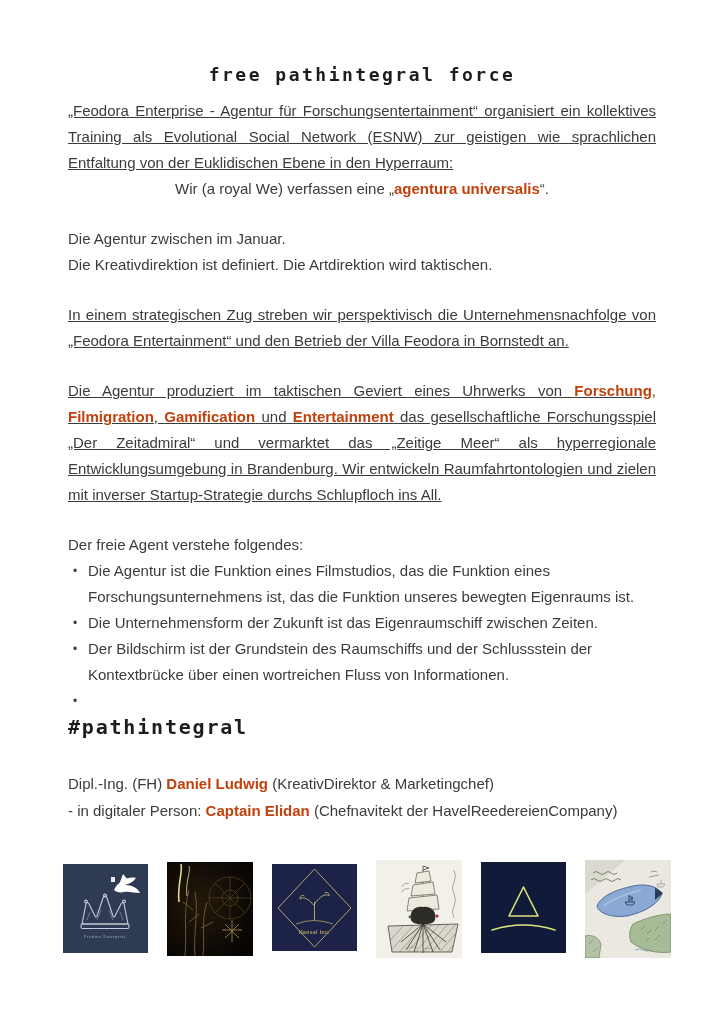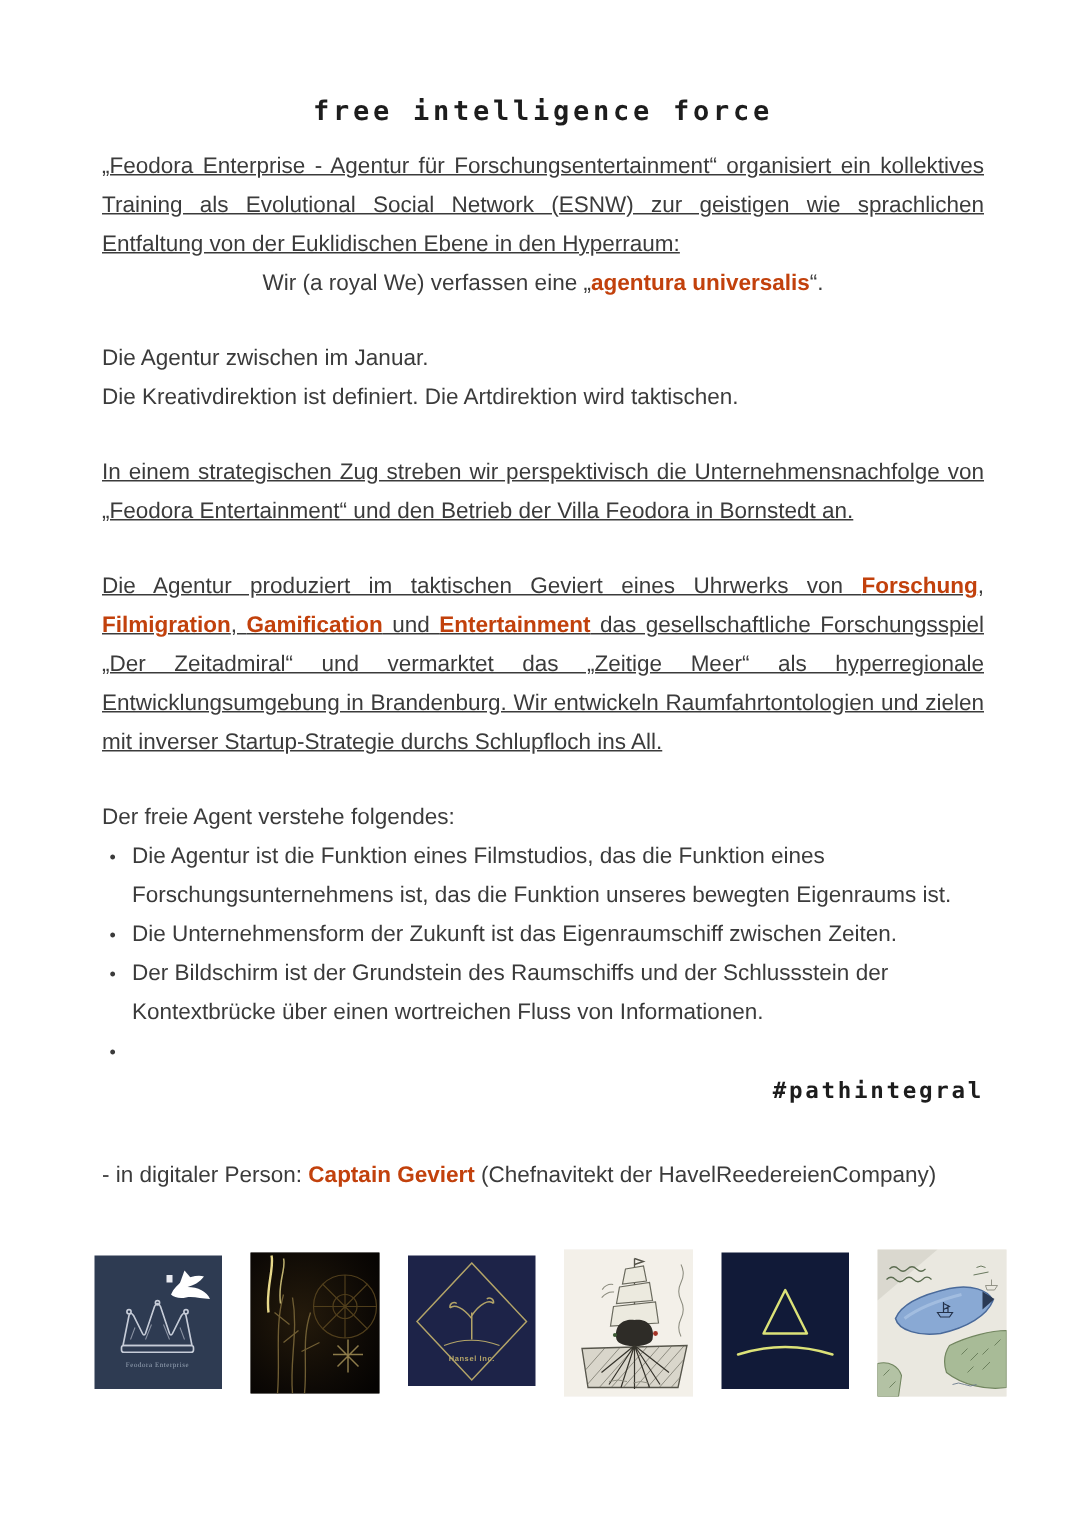--- a/index.html
+++ b/index.html
@@ -41,44 +41,43 @@
   }
   ul.agent-list .dot{
     position:absolute;
     left:5px;top:0;
     font-size:12px;
     color:#3b3b3b;
   }
   .hashtag{
     font-family:"DejaVu Sans Mono","Liberation Mono",monospace;
     font-weight:bold;
-    font-size:15px;
+    font-size:20px;
     letter-spacing:1.8px;
     color:#1d1d1d;
     margin:26px 0 30px 0;
     line-height:26px;
-    text-align:right;
   }
   .signature{line-height:27px;}
   .thumb-row{
     display:flex;
     justify-content:space-between;
     align-items:flex-start;
     width:608px;
     margin:36px 0 0 -5px;
   }
   .thumb{flex:0 0 auto;display:block;}
   .thumb svg{display:block;}
 </style>
 </head>
 <body>
 
 <div class="page">
 
-  <h1 class="title">free intelligence force</h1>
+  <h1 class="title">free pathintegral force</h1>
 
   <p class="justify"><span>„Feodora Enterprise - Agentur für Forschungsentertainment“ organisiert ein kollektives Training als Evolutional Social Network (ESNW) zur geistigen wie sprachlichen Entfaltung von der Euklidischen Ebene in den Hyperraum:</span></p>
   <p class="center gap"><span>Wir (a royal We) verfassen eine „</span><b>agentura universalis</b><span>“.</span></p>
 
   <p><span>Die Agentur zwischen im Januar.</span></p>
   <p class="gap"><span>Die Kreativdirektion ist definiert. Die Artdirektion wird taktischen.</span></p>
 
   <p class="justify gap"><span>In einem strategischen Zug streben wir perspektivisch die Unternehmensnachfolge von „Feodora Entertainment“ und den Betrieb der Villa Feodora in Bornstedt an.</span></p>
 
   <p class="justify gap"><span>Die Agentur produziert im taktischen Geviert eines Uhrwerks von </span><b>Forschung</b><span>, </span><b>Filmigration</b><span>, </span><b>Gamification</b><span> und </span><b>Entertainment</b><span> das gesellschaftliche Forschungsspiel „Der Zeitadmiral“ und vermarktet das „Zeitige Meer“ als hyperregionale Entwicklungsumgebung in Brandenburg. Wir entwickeln Raumfahrtontologien und zielen mit inverser Startup-Strategie durchs Schlupfloch ins All.</span></p>
@@ -97,21 +96,22 @@
       <span class="dot">•</span>
       <span>Der Bildschirm ist der Grundstein des Raumschiffs und der Schlussstein der Kontextbrücke über einen wortreichen Fluss von Informationen.</span>
     </li>
     <li>
       <span class="dot">•</span>
     </li>
   </ul>
 
   <div class="hashtag">#pathintegral</div>
 
-  <p class="signature"><span>- in digitaler Person: </span><b>Captain Geviert</b><span> (Chefnavitekt der HavelReedereienCompany)</span></p>
+  <p class="signature"><span>Dipl.-Ing. (FH) </span><b>Daniel Ludwig</b><span> (KreativDirektor &amp; Marketingchef)</span></p>
+  <p class="signature"><span>- in digitaler Person: </span><b>Captain Elidan</b><span> (Chefnavitekt der HavelReedereienCompany)</span></p>
 
   <div class="thumb-row">
 
     <div class="thumb" style="margin-top: 4px; background-color: rgb(46, 59, 82);">
       <svg width="85" height="89" viewBox="0 0 85 89">
         <g fill="none" stroke="#c6ccd8" stroke-width="1.1">
           <path d="M19,60 L23,40 Q24,37 26,40 L32,52 Q33,54 34,52 L40,34 Q42,30 44,34 L50,52 Q51,54 52,52 L58,40 Q60,37 61,40 L65,60 Z"></path>
           <rect x="18" y="60" width="48" height="4.5" rx="1.5"></rect>
           <circle cx="23" cy="37.5" r="1.4"></circle>
           <circle cx="42" cy="31.5" r="1.4"></circle>

